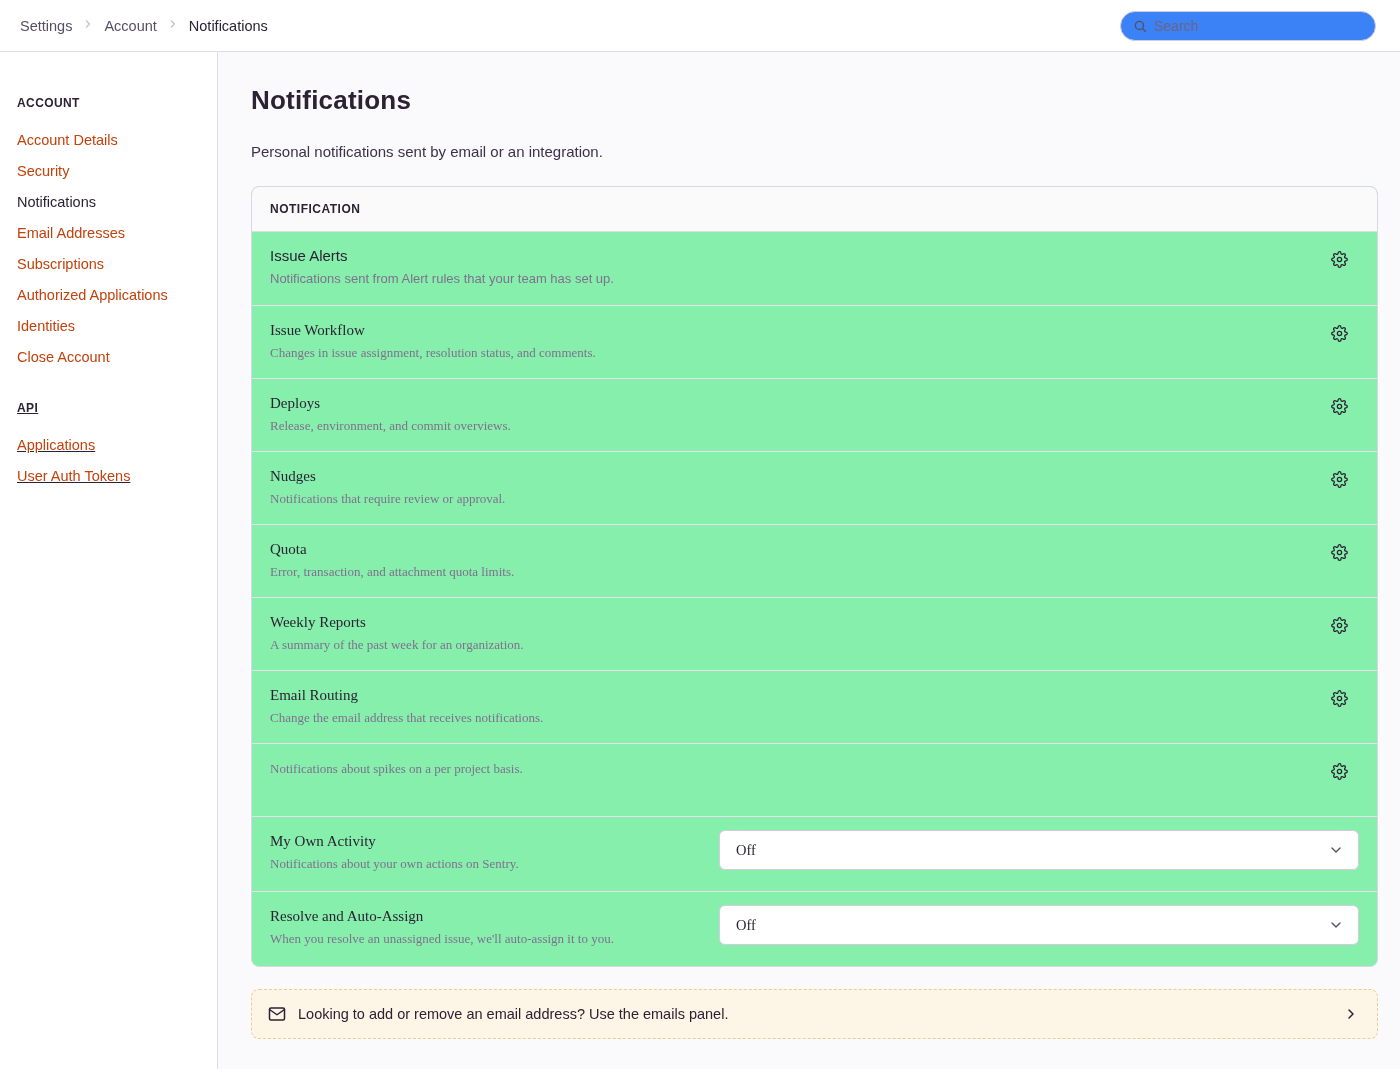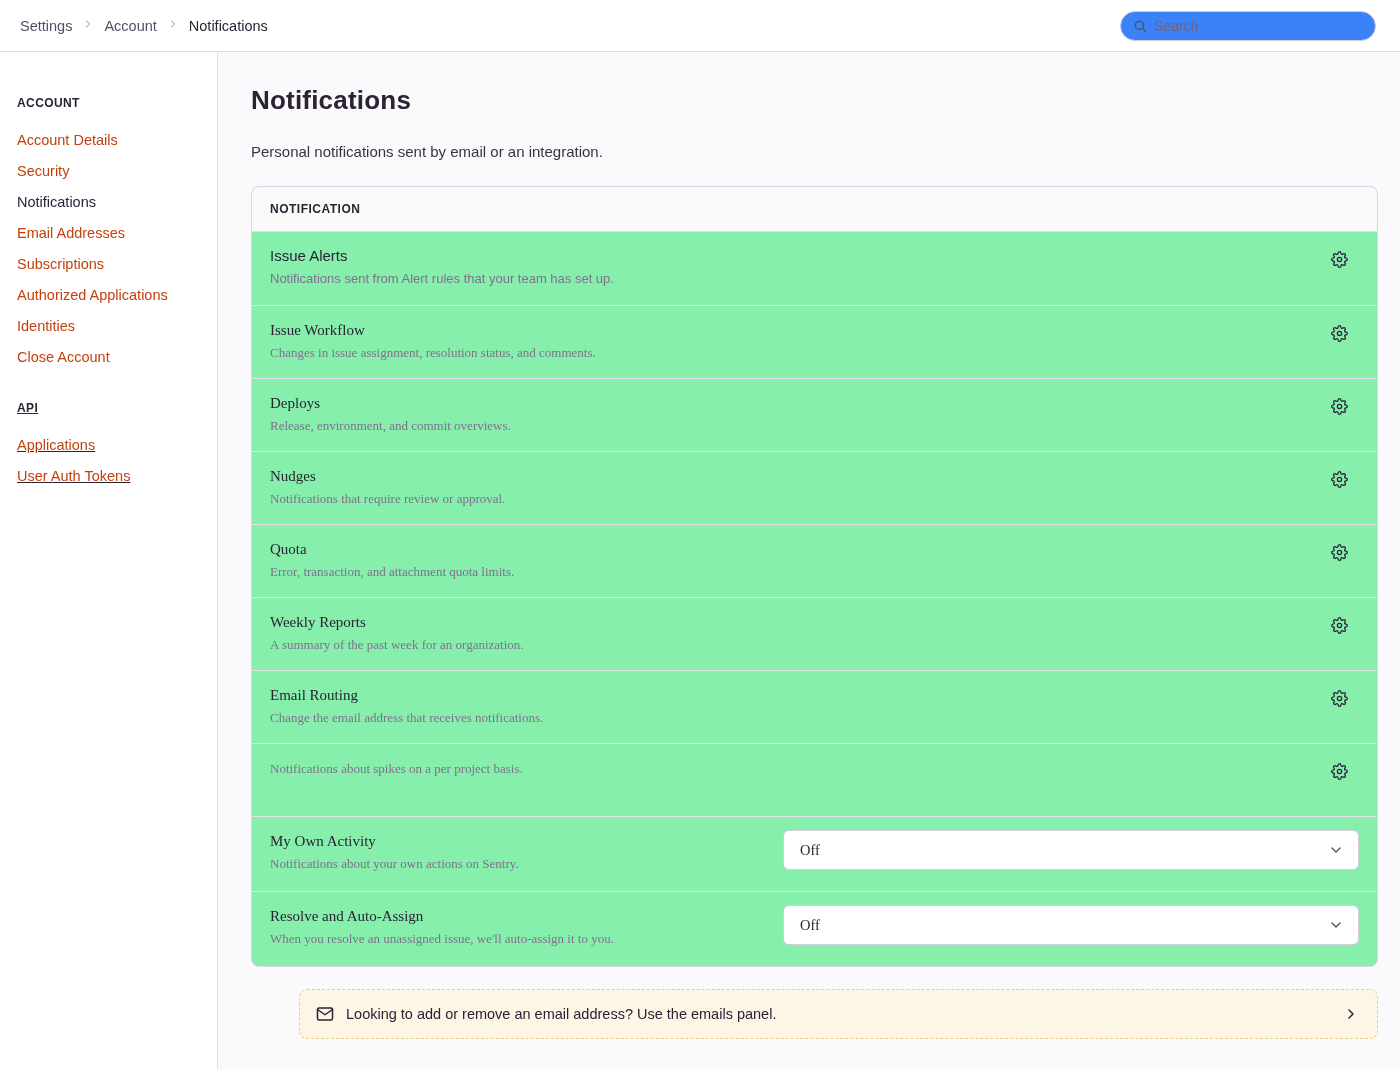--- a/index.html
+++ b/index.html
@@ -100,21 +100,21 @@
   .row-desc { font-size: 13px; color: #80708f; line-height: 20px; margin-top: 2px; }
   .gear-btn {
     background: none; border: none; cursor: pointer;
     width: 28px; height: 28px; margin-right: 6px;
     display: flex; align-items: center; justify-content: center;
     color: #2b2233; flex: none;
   }
   .row.select-row { min-height: 75px; }
   .select-box {
     flex: none;
-    width: 576px;
+    width: 640px;
     height: 40px;
     border: 1px solid #d4ccdd;
     border-radius: 6px;
     background: #fff;
     display: flex;
     align-items: center;
     padding: 0 14px 0 16px;
     font-size: 14.5px;
     color: #2b2233;
     cursor: pointer;
@@ -126,21 +126,20 @@
   .banner {
     margin-top: 22px;
     background: #fdf6e6;
     border: 1px dashed #e9ce8f;
     border-radius: 8px;
     padding: 15px 18px 15px 16px;
     display: flex;
     align-items: center;
     gap: 12px;
     cursor: pointer;
-    margin-left: 48px;
   }
   .banner-text { font-size: 14.5px; color: #2b2233; }
   .banner .mail { color: #2b2233; display: flex; flex: none; }
   .banner .chev-right { margin-left: auto; color: #2b2233; display: flex; flex: none; }
 </style>
 </head>
 <body>
 
 <header class="topbar">
   <nav class="breadcrumb">

